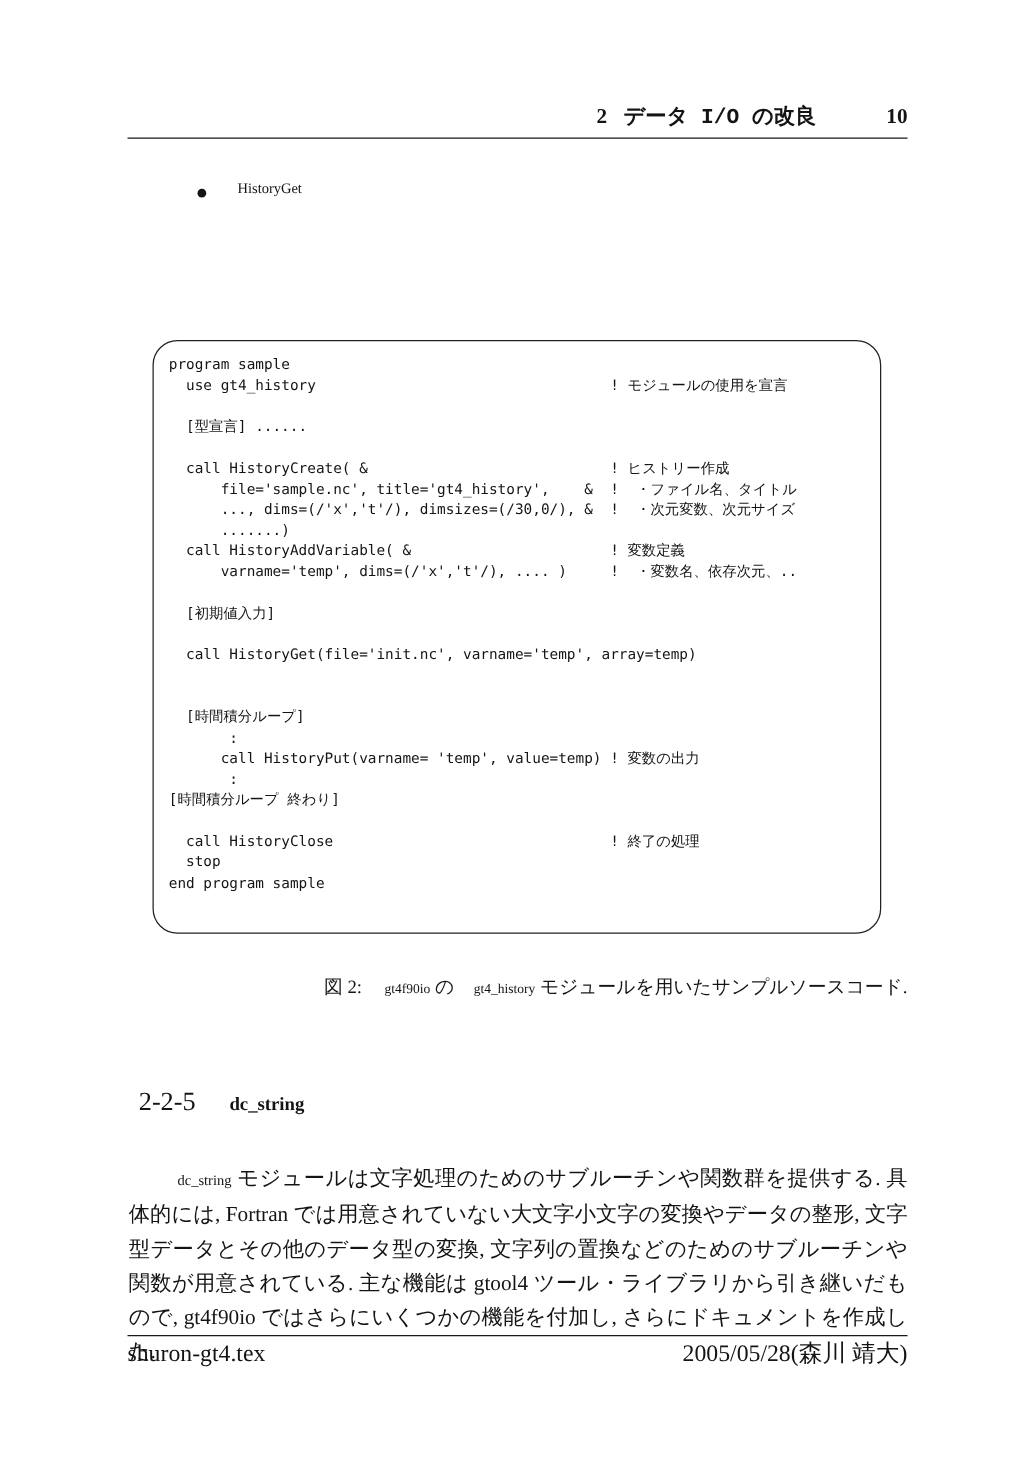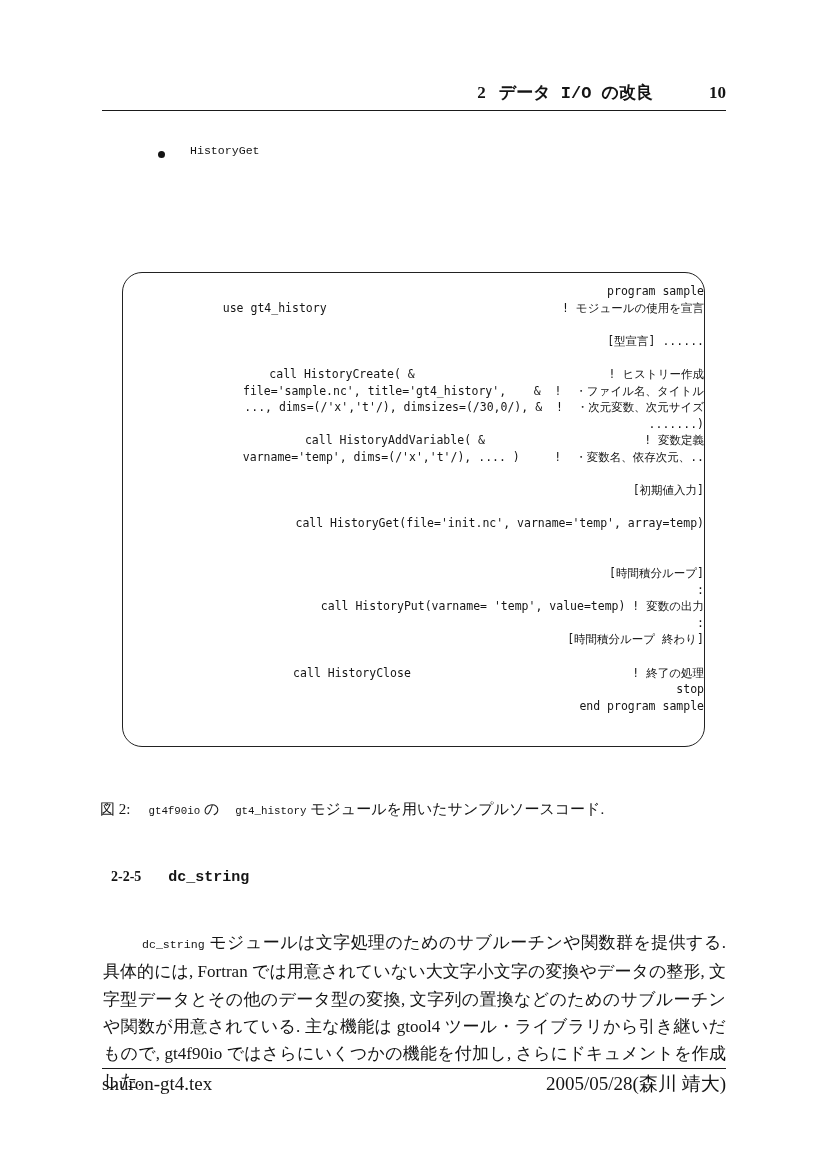--- a/index.html
+++ b/index.html
@@ -5,21 +5,21 @@
   html,body{margin:0;padding:0;}
   body{
     width:826px;height:1169px;
     background:#ffffff;
     position:relative;
     font-family:"Liberation Serif","DejaVu Serif",serif;
     color:#141414;
     overflow:hidden;
   }
   .abs{position:absolute;}
-  .tt{font-family:Liberation Mono, monospace;padding-left:12px;}
+  .tt{font-family:Liberation Serif, serif;padding-left:12px;}
 
   
   .header-row{
     top:82px;left:102px;width:624px;height:26px;
     display:flex;align-items:baseline;
     font-weight:bold;font-size:17px;line-height:22px;
   }
   .header-spacer{flex:1;}
   .header-sec-num{margin-right:13px;}
   .header-sec{margin-right:56px;font-family:Liberation Mono, monospace;}
@@ -45,32 +45,32 @@
   
   .codebox{
     top:272px;left:122px;width:569px;height:443px;
     border:1.3px solid #222;border-radius:20px;
     padding:10px 0 20px 12px;
   }
   .codebox pre{
     margin:0;
     font-family:"DejaVu Sans Mono","Liberation Mono",monospace;
     font-size:11.5px;line-height:16.6px;
-    white-space:pre;color:#141414;text-align:right;
+    white-space:pre;color:#141414;
   }
   .caption{
-    top:798px;left:100px;width:626px;
-    text-align:left;font-size:15px;line-height:22px;
+    top:779px;left:100px;width:626px;
+    text-align:right;font-size:15px;line-height:22px;
   }
   .caption .cap-label{margin-right:6px;}
   .caption .tt{font-size:10.8px;}
 
   
   .heading{top:869px;left:111px;display:flex;align-items:baseline;}
-  .heading-number{font-weight:bold;font-size:14px;}
+  .heading-number{font-weight:normal;font-size:21px;}
   .heading-title{font-weight:bold;font-size:15px;margin-left:15px;}
 
   
   .paragraph{
     top:929px;left:103px;width:623px;
     font-size:17px;line-height:27.3px;
     text-align:justify;text-justify:inter-character;
     text-indent:27px;
   }
   .paragraph .tt{font-size:11.6px;}

